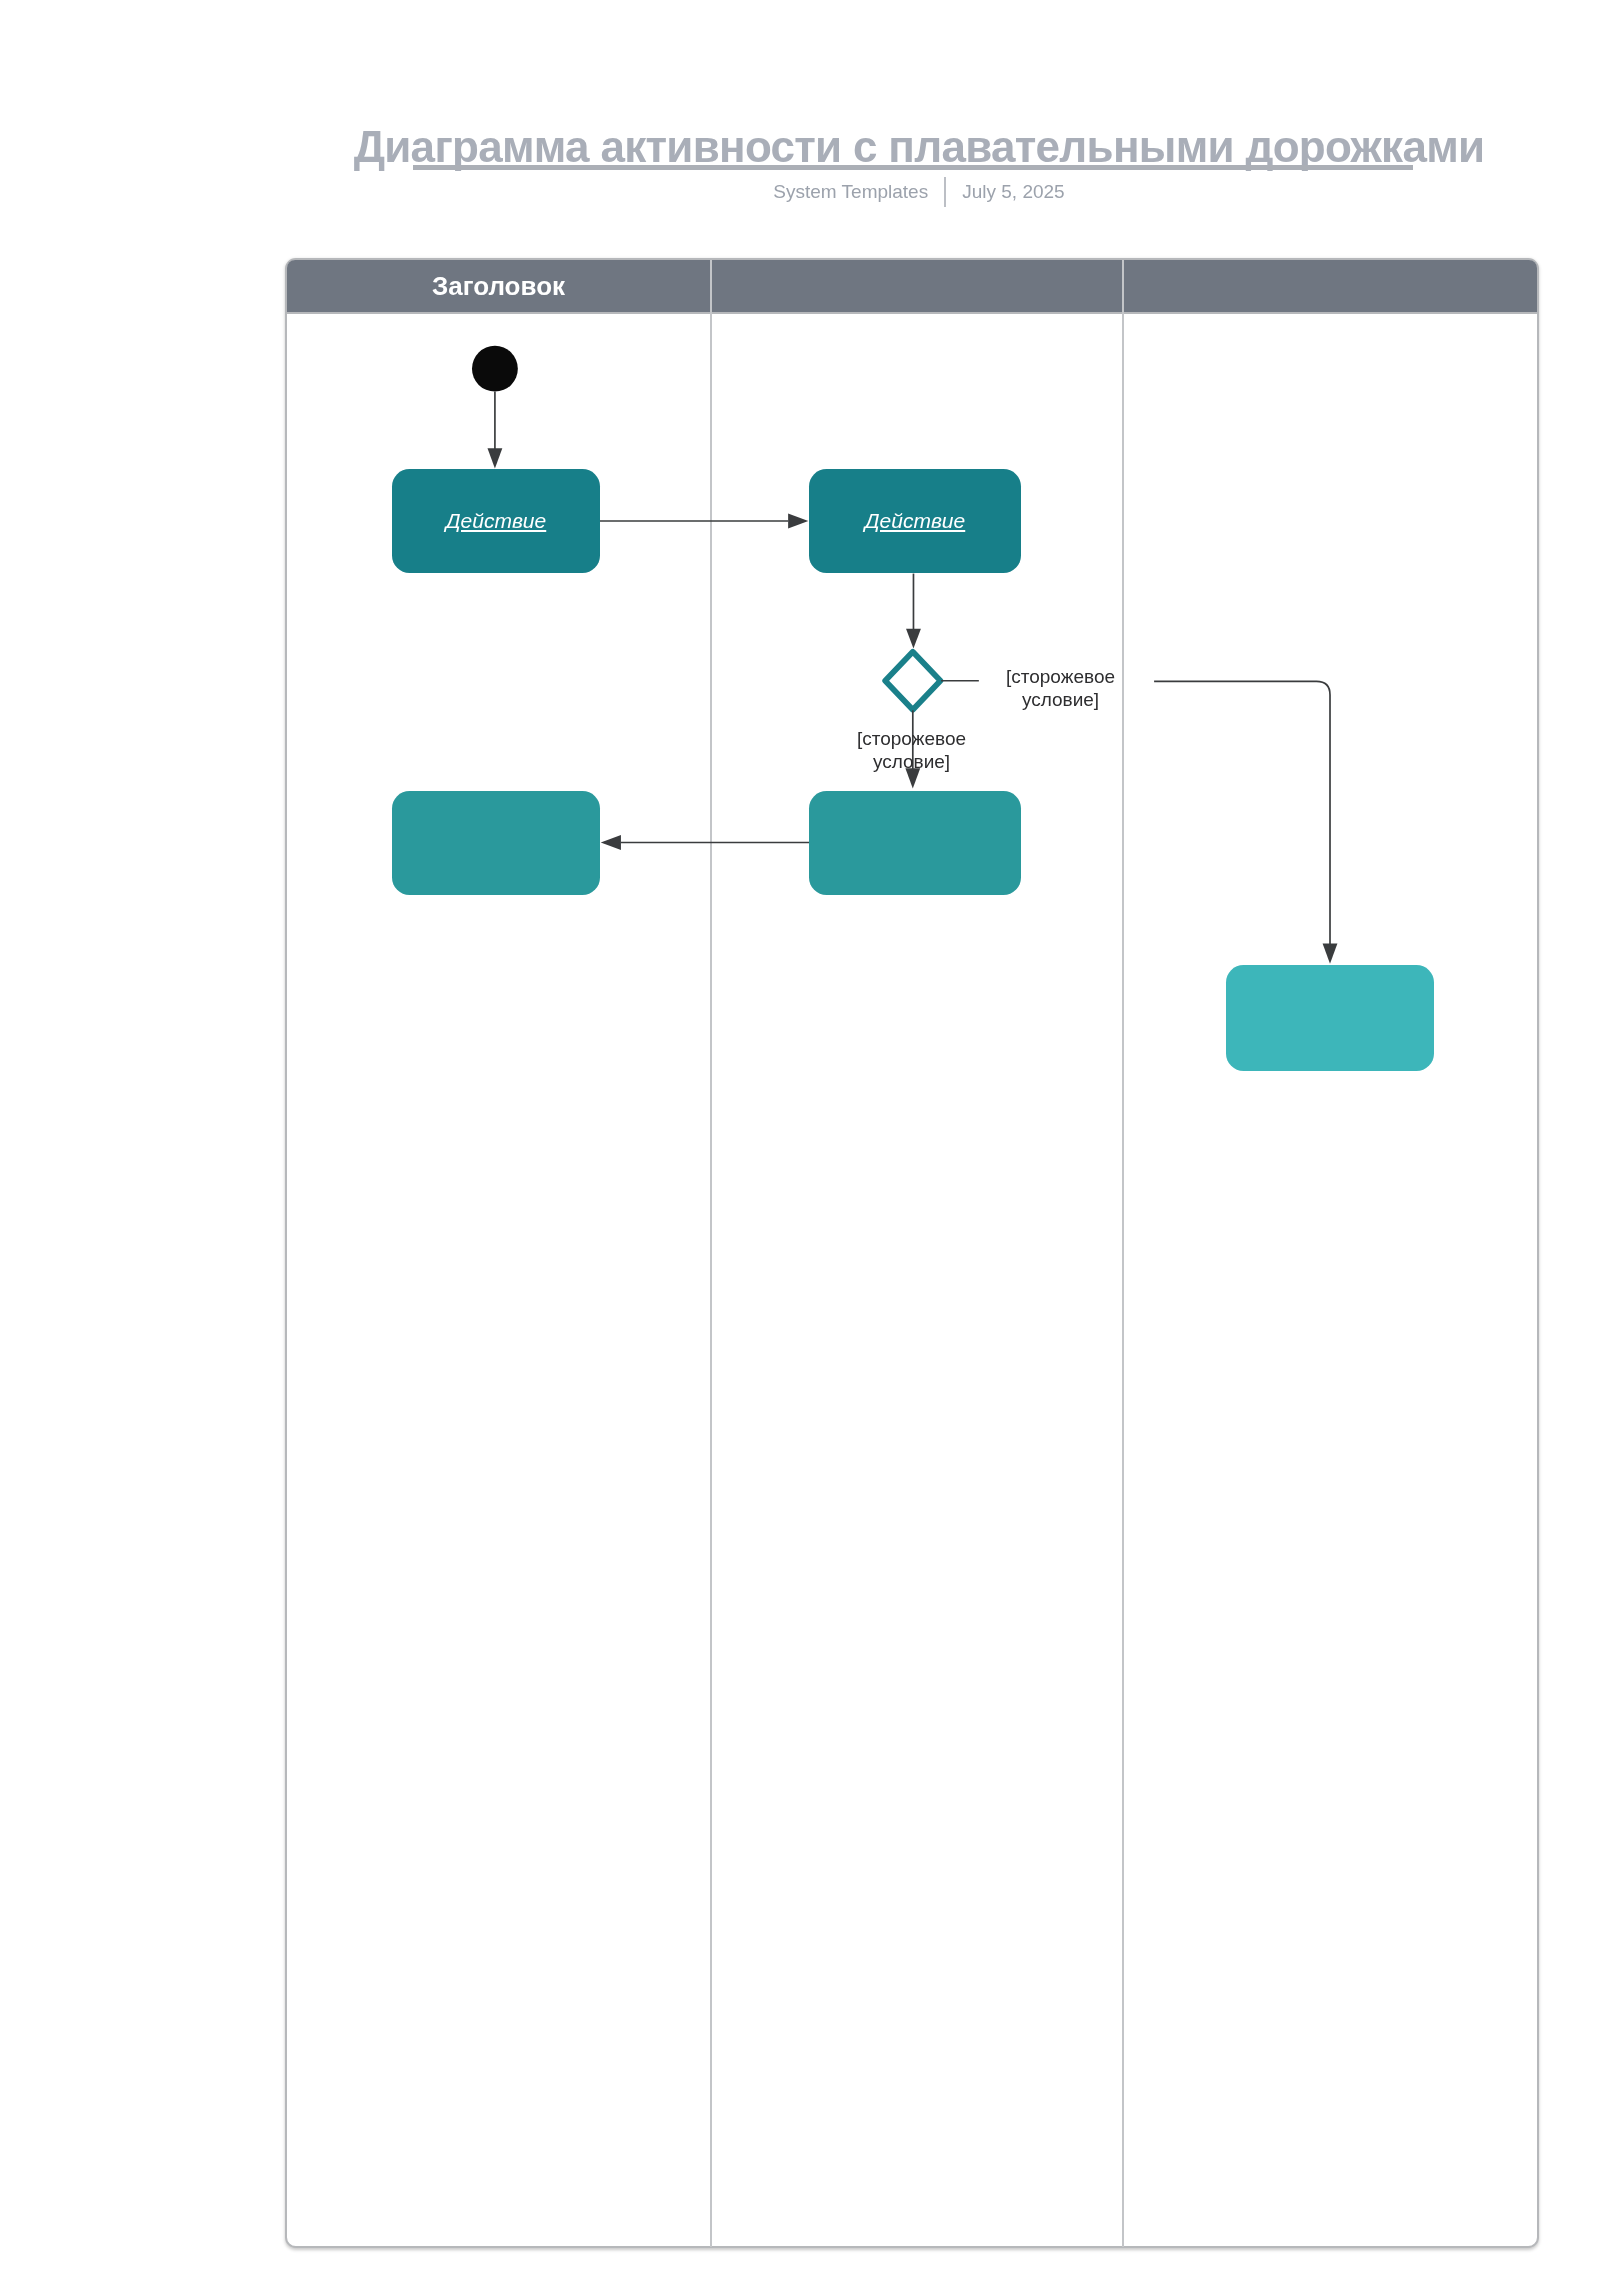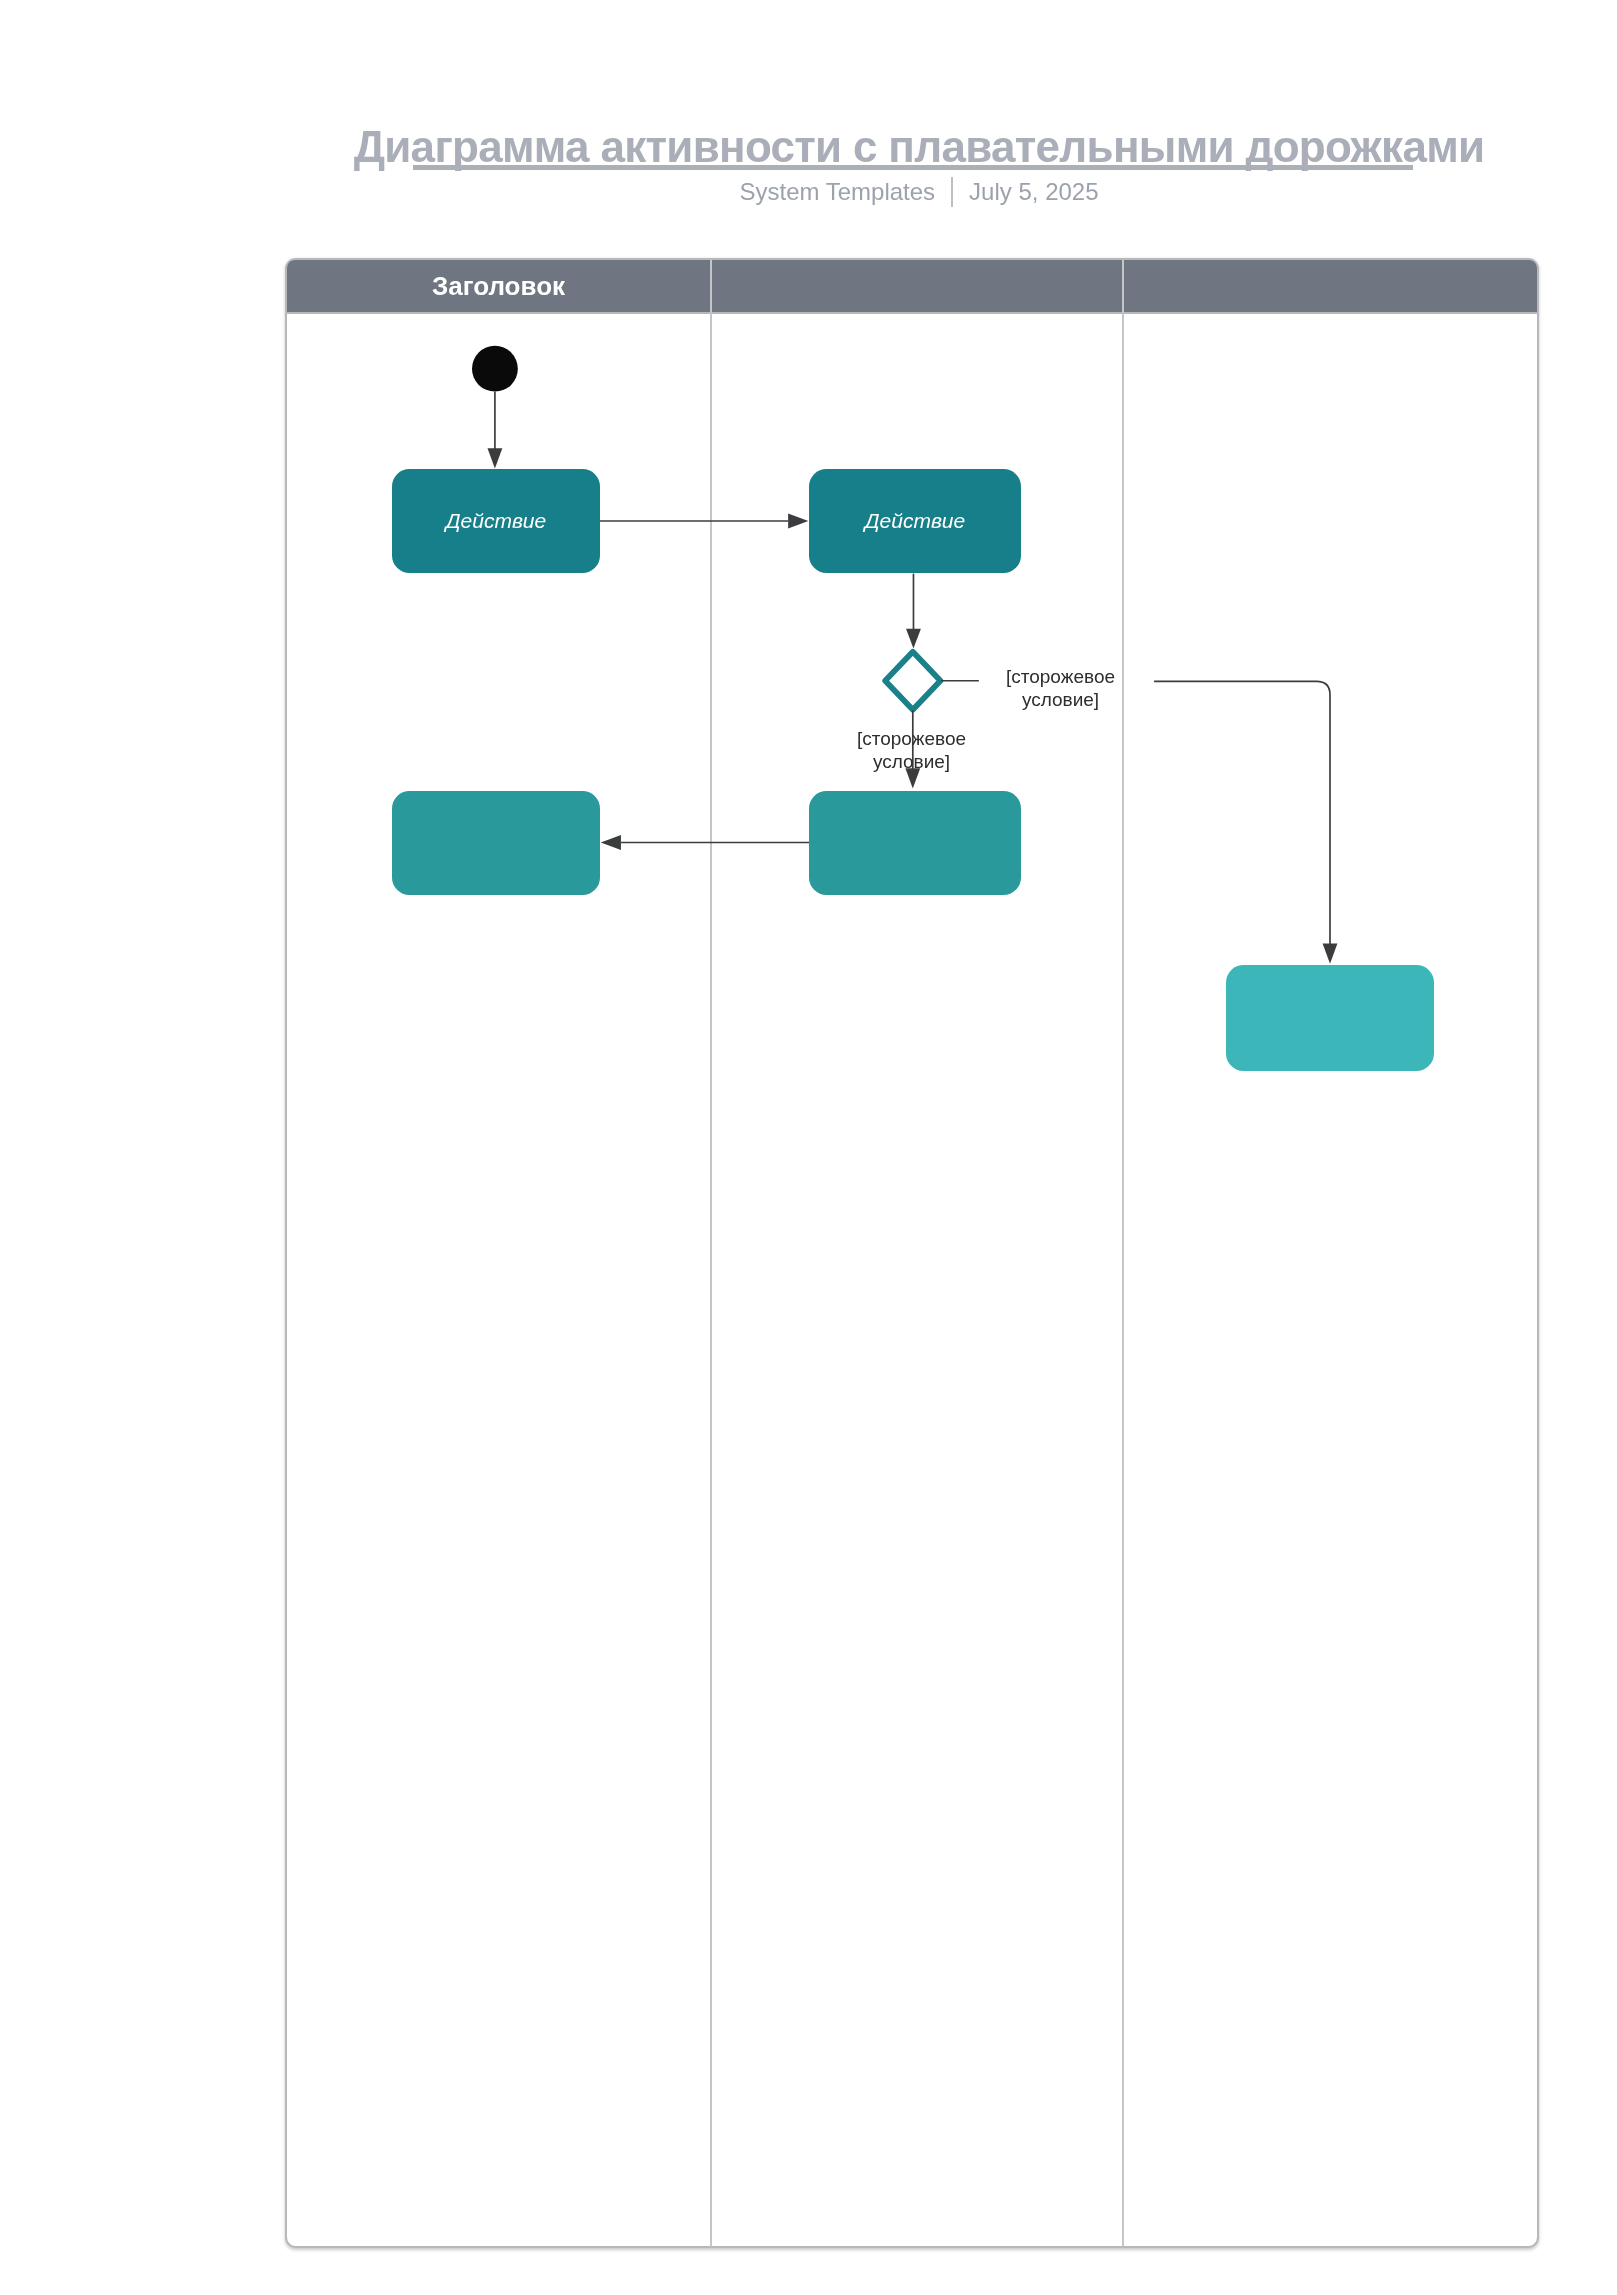--- a/index.html
+++ b/index.html
@@ -11,21 +11,21 @@
     text-align:center;font-size:44px;font-weight:bold;letter-spacing:-0.7px;
     color:var(--title-grey,#A9AEB8);line-height:1.1;white-space:nowrap;
   }
   .title-underline{
     position:absolute;left:413px;top:165px;width:1000px;height:4.7px;
     background:var(--underline-grey,#ABAFB6);
   }
   .subtitle{
     position:absolute;left:245px;top:177px;width:1348px;
     display:flex;justify-content:center;align-items:center;gap:16px;
-    font-size:24px;color:var(--subtitle-grey,#9CA2AC);
+    font-size:19px;color:var(--subtitle-grey,#9CA2AC);
   }
   .subtitle-sep{width:2px;height:30px;background:var(--underline-grey,#ABAFB6);opacity:.8;}
 
   
   .lane-frame{
     position:absolute;left:285px;top:258px;width:1254px;height:1990px;
     box-sizing:border-box;border:2px solid var(--border-grey,#B6B8BB);
     border-radius:10.8px;background:#fff;
     box-shadow:0 1.3px 3.4px rgba(0,0,0,.22);
   }
@@ -46,21 +46,21 @@
   }
   .divider-1{left:710px;}
   .divider-2{left:1122px;}
 
   
   .node{
     position:absolute;border-radius:17.5px;
     display:flex;align-items:center;justify-content:center;
     font-size:21px;font-style:italic;color:#fff;
   }
-  .action-dark{background:var(--teal-dark,#177F89);}
+  .action-dark{background:var(--teal-dark,#177F89);text-decoration:underline;}
   .action-medium{background:var(--teal-medium,#2A999C);}
   .action-light{background:var(--teal-light,#3DB6BA);}
   .box-a1{left:392px;top:469px;width:208px;height:104px;}
   .box-a2{left:809px;top:469px;width:212px;height:104px;}
   .box-e1{left:392px;top:791px;width:208px;height:104px;}
   .box-e2{left:809px;top:791px;width:212px;height:104px;}
   .box-e3{left:1226px;top:965px;width:208px;height:106px;}
 
   .guard-label{
     position:absolute;width:169px;text-align:center;

